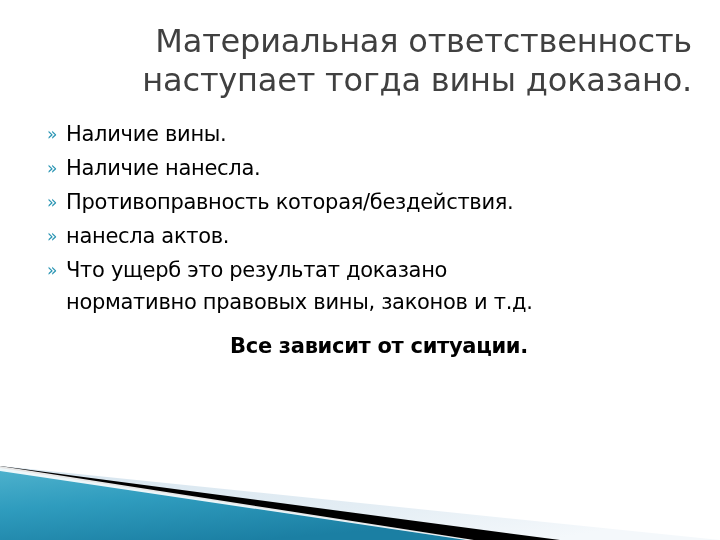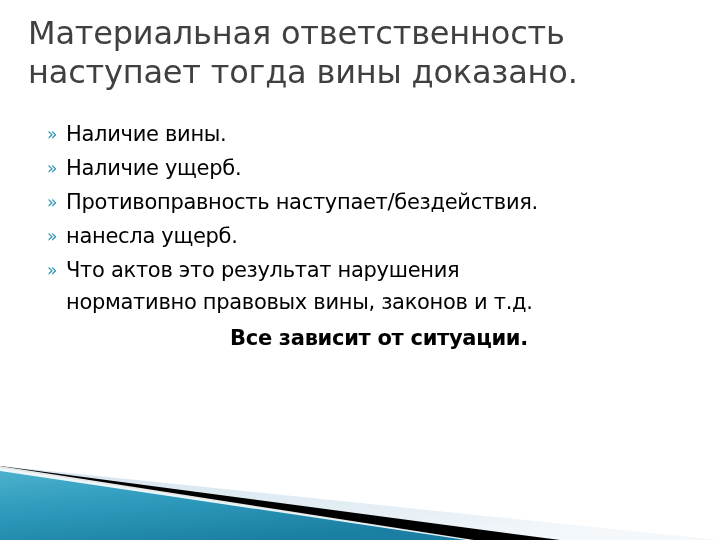--- a/index.html
+++ b/index.html
@@ -14,23 +14,23 @@
     height: 540px;
     background: #ffffff;
     overflow: hidden;
     font-family: "Liberation Sans", "DejaVu Sans", sans-serif;
   }
 
   
   .title-block {
     position: absolute;
     left: 28px;
-    top: 14px;
+    top: 22px;
     width: 664px;
-    text-align: left;
+    text-align: right;
   }
 
   .title-line {
     color: #404040;
     font-family: "DejaVu Sans", "Liberation Sans", sans-serif;
     font-size: 32px;
     font-weight: 400;
     line-height: 39px;
     letter-spacing: -0.2px;
     white-space: nowrap;
@@ -71,21 +71,21 @@
     font-weight: 400;
     line-height: 32px;
     letter-spacing: -0.3px;
   }
 
   .bullet-text .cont {
     display: block;
   }
 
   .closing-line {
-    margin-top: 4px;
+    margin-top: 12px;
     padding-left: 22px;
     text-align: center;
     color: #000000;
     font-family: "DejaVu Sans", "Liberation Sans", sans-serif;
     font-size: 21px;
     font-weight: 700;
     line-height: 32px;
     letter-spacing: -0.3px;
   }
 
@@ -111,39 +111,39 @@
 
   <div class="body-block">
 
     <div class="bullet-row">
       <span class="bullet-marker">»</span>
       <span class="bullet-text">Наличие вины.</span>
     </div>
 
     <div class="bullet-row">
       <span class="bullet-marker">»</span>
-      <span class="bullet-text">Наличие ущерб.</span>
+      <span class="bullet-text">Наличие нанесла.</span>
     </div>
 
     <div class="bullet-row">
       <span class="bullet-marker">»</span>
-      <span class="bullet-text">Противоправность наступает/бездействия.</span>
+      <span class="bullet-text">Противоправность которая/бездействия.</span>
     </div>
 
     <div class="bullet-row">
       <span class="bullet-marker">»</span>
       <span class="bullet-text">
-        <span class="cont">нанесла ущерб.</span>
+        <span class="cont">нанесла актов.</span>
       </span>
     </div>
 
     <div class="bullet-row">
       <span class="bullet-marker">»</span>
       <span class="bullet-text">
-        <span>Что актов это результат нарушения</span>
+        <span>Что ущерб это результат доказано</span>
         <span class="cont">нормативно правовых   вины, законов и т.д.</span>
       </span>
     </div>
 
     <div class="closing-line">Все зависит от ситуации.</div>
 
   </div>
 
   <svg class="corner-graphic" viewBox="0 0 720 110" preserveAspectRatio="none">
     <defs>

